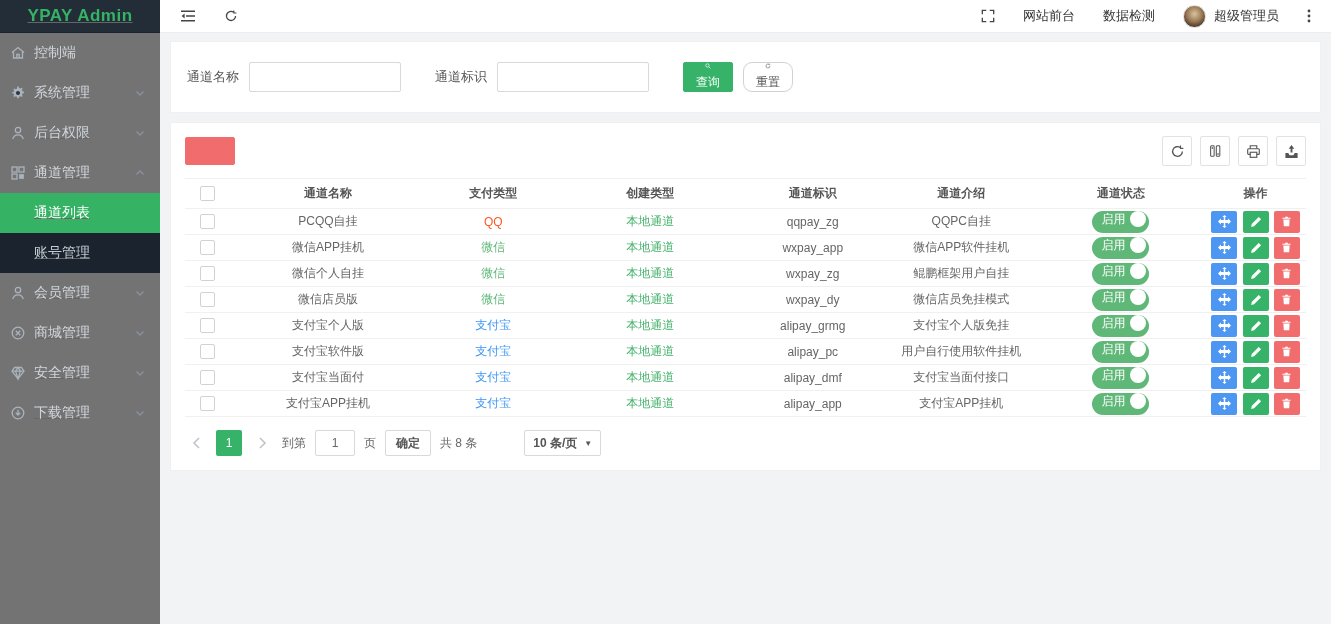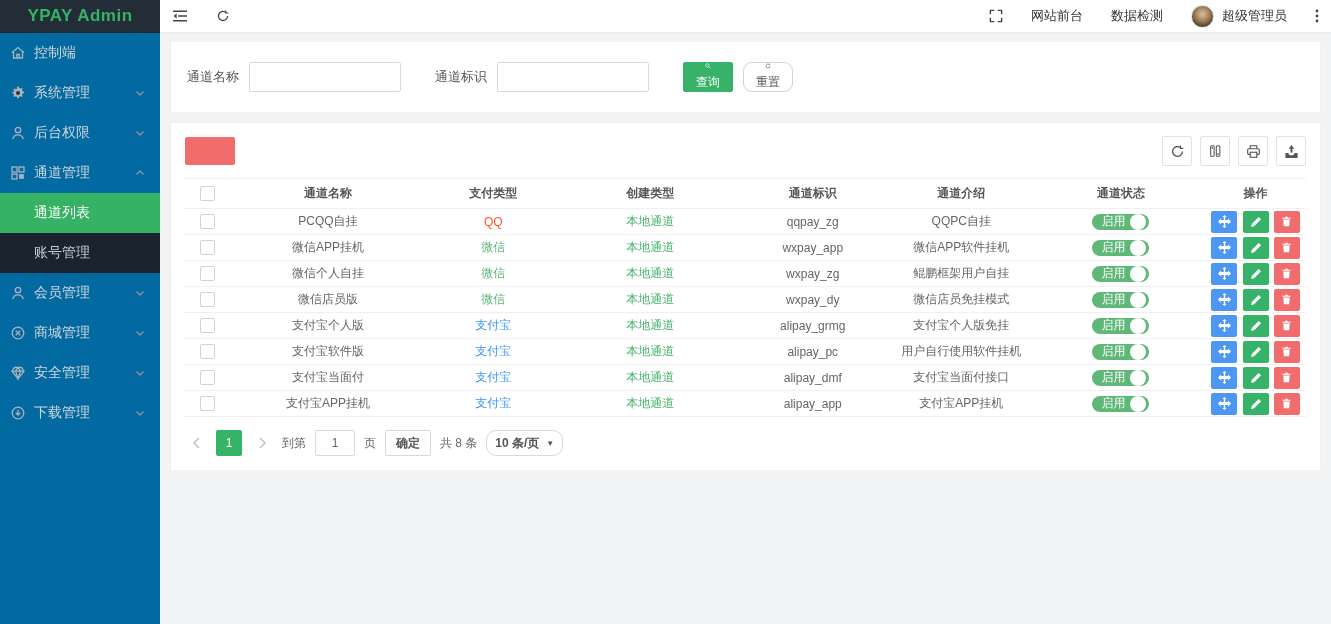--- a/index.html
+++ b/index.html
@@ -5,21 +5,21 @@
   * { box-sizing: border-box; margin: 0; padding: 0; }
   html, body { width: 1331px; height: 624px; overflow: hidden; }
   body {
     font-family: "Liberation Sans", "DejaVu Sans", sans-serif;
     font-size: 13px; color: #666; background: #f2f3f4;
     display: flex;
   }
   svg { display: block; }
 
   
-  .sidebar { width: 160px; min-width: 160px; background: #0369a1; height: 624px; }
+  .sidebar { width: 160px; min-width: 160px; background: #737373; height: 624px; text-decoration: underline; }
   .logo {
     height: 33px; background: #232d38; display: flex; align-items: center; justify-content: center;
     color: #35b264; font-weight: bold; font-size: 17px; letter-spacing: .5px;
     border-bottom: 1px solid #1c242e;
   }
   .nav-item {
     height: 40px; display: flex; align-items: center; padding: 0 14px 0 10px;
     color: #cfd5db; cursor: pointer; font-size: 14px;
   }
   .nav-item .nav-icon { width: 16px; height: 16px; margin-right: 8px; color: #aab3bc; }
@@ -29,21 +29,21 @@
   .nav-sub {
     height: 40px; display: flex; align-items: center; padding-left: 34px;
     color: #c3cad1; cursor: pointer; font-size: 14px;
   }
   .nav-sub.active { background: #35b264; color: #ffffff; }
 
   
   .main { flex: 1; display: flex; flex-direction: column; height: 624px; }
   .topbar {
     height: 33px; background: #fff; border-bottom: 1px solid #ededed;
-    display: flex; align-items: center; padding: 0 12px; flex-shrink: 0;
+    display: flex; align-items: center; padding: 0 20px; flex-shrink: 0;
   }
   .top-iconbtn { color: #444; margin-right: 28px; cursor: pointer; display: flex; align-items: center; }
   .topbar-right { margin-left: auto; display: flex; align-items: center; gap: 28px; color: #333; }
   .top-link { cursor: pointer; font-size: 13px; }
   .userbox { display: flex; align-items: center; gap: 8px; cursor: pointer; }
   .avatar {
     width: 23px; height: 23px; border-radius: 50%;
     background: radial-gradient(circle at 50% 38%, #d9c2a0 0%, #9b7a55 45%, #4a372a 78%, #26190f 100%);
     border: 1px solid #ddd;
   }
@@ -79,41 +79,41 @@
   thead th { color: #555; font-weight: bold; border-top: 1px solid #f0f0f0; border-bottom: 1px solid #f0f0f0; height: 30px; }
   tbody td { color: #666; border-bottom: 1px solid #f0f0f0; }
   col.c-check { width: 4%; } col.c-name { width: 17.5%; } col.c-pay { width: 12%; }
   col.c-create { width: 16%; } col.c-code { width: 13%; } col.c-desc { width: 13.5%; }
   col.c-status { width: 15%; } col.c-ops { width: 9%; }
 
   .cbx { width: 15px; height: 15px; border: 1px solid #d2d2d2; border-radius: 2px; background: #fff;
     display: inline-block; vertical-align: middle; cursor: pointer; }
 
   .switch {
-    display: inline-flex; align-items: flex-end; background: #5FB878; border-radius: 20px;
-    height: 16px; padding: 0 3px 0 9px; min-width: 55px; cursor: pointer; justify-content: space-between;
+    display: inline-flex; align-items: flex-start; background: #5FB878; border-radius: 20px;
+    height: 22px; padding: 0 3px 0 9px; min-width: 55px; cursor: pointer; justify-content: space-between;
   }
   .switch .sw-label { color: #fff; font-size: 12px; margin-right: 5px; }
   .switch .knob { width: 16px; height: 16px; background: #fff; border-radius: 50%; }
 
   .op-btn { width: 26px; height: 22px; border: none; border-radius: 2px; cursor: pointer;
     display: inline-flex; align-items: center; justify-content: center; margin: 0 1px; color: #fff; vertical-align: middle; }
   .op-move { background: #4d97f2; } .op-edit { background: #36b368; } .op-del { background: #f16c6c; }
 
   
   .pagination { display: flex; align-items: center; margin-top: 13px; gap: 9px; font-size: 12px; color: #666; }
   .pg-arrow { width: 22px; height: 26px; display: flex; align-items: center; justify-content: center; color: #c0c4c9; cursor: pointer; }
   .pg-cur { width: 26px; height: 26px; background: #36b368; color: #fff; border-radius: 2px;
     display: flex; align-items: center; justify-content: center; }
   .pg-input { width: 40px; height: 26px; border: 1px solid #d9d9d9; border-radius: 2px; text-align: center;
     font-size: 12px; color: #666; outline: none; }
   .pg-btn { height: 26px; padding: 0 10px; background: #fff; border: 1px solid #d9d9d9; border-radius: 2px;
     font-size: 12px; color: #555; font-weight: bold; cursor: pointer; }
-  .pg-select { height: 26px; border: 1px solid #d9d9d9; border-radius: 10px; background: #fff;
-    display: inline-flex; align-items: center; gap: 7px; padding: 0 8px; cursor: pointer; font-weight: bold; color: #555; }
+  .pg-select { height: 26px; border: 1px solid #d9d9d9; border-radius: 2px; background: #fff;
+    display: inline-flex; align-items: center; gap: 7px; padding: 0 8px; cursor: pointer; font-weight: bold; color: #555; margin-left: 38px; }
   .pg-select .caret { font-size: 8px; color: #555; }
 </style>
 </head>
 <body>
 
 <aside class="sidebar">
   <div class="logo">
     <span>YPAY Admin</span>
   </div>
   <nav>

